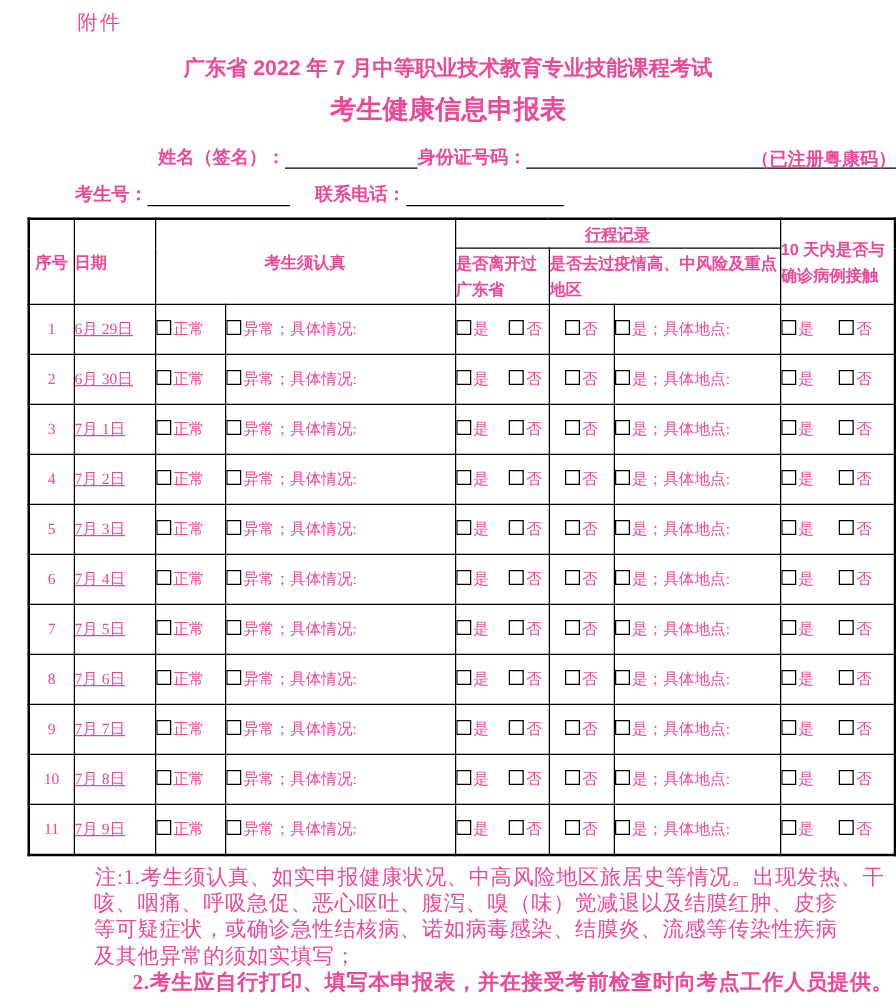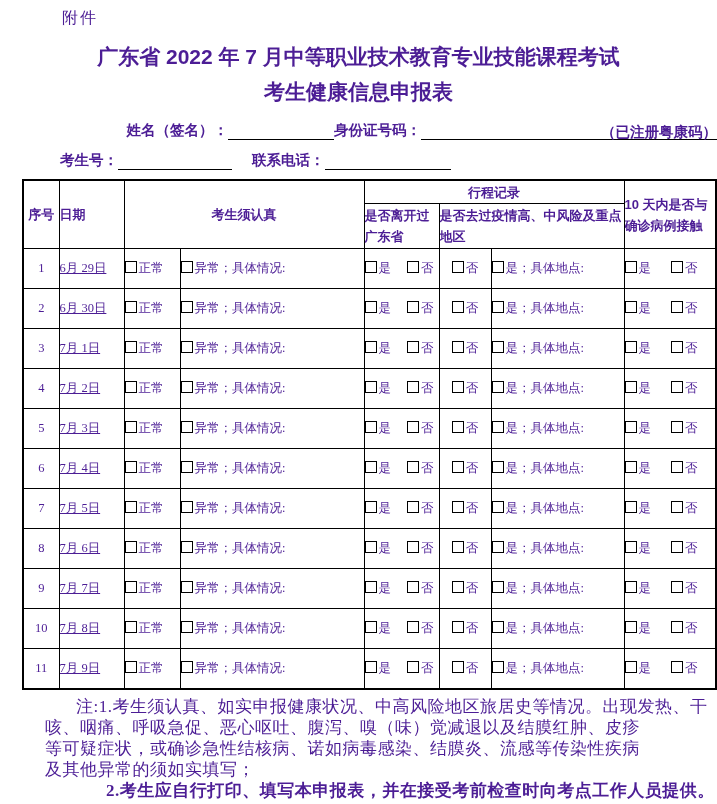--- a/index.html
+++ b/index.html
@@ -5,35 +5,35 @@
   html, body {
     margin: 0;
     padding: 0;
     background: #ffffff;
   }
   .page {
     position: relative;
     width: 717px;
     height: 804px;
     background: #ffffff;
-    color: #4c1d95;
+    color: #ec4899;
     font-family: "Liberation Serif", "DejaVu Serif", serif;
     overflow: hidden;
   }
   .attachment {
     margin: 8px 0 0 62px;
     font-size: 16px;
     letter-spacing: 2px;
   }
   .title-line1 {
     margin: 14px 0 0 0;
     text-align: center;
     font-family: "Liberation Sans", "DejaVu Sans", sans-serif;
     font-weight: bold;
-    font-size: 21px;
+    font-size: 17px;
   }
   .title-line2 {
     margin: 7px 0 0 0;
     text-align: center;
     font-family: Liberation Serif, serif;
     font-weight: bold;
     font-size: 21px;
   }
   .field-row {
     margin-left: 60px;
@@ -74,21 +74,21 @@
     overflow: hidden;
   }
   table.decl thead th {
     font-family: "Liberation Sans", "DejaVu Sans", sans-serif;
     font-weight: bold;
     font-size: 13px;
     line-height: 21px;
   }
   th.h-center { text-align: center; vertical-align: middle; }
   th.h-left { text-align: left; vertical-align: middle; padding: 1px 2px; }
-  th.h-trip { height: 22px; text-align: center; vertical-align: middle; }
+  th.h-trip { height: 22px; text-align: center; vertical-align: middle; text-decoration: underline; }
   tr.hdr-sub th { height: 44px; }
   tbody td {
     height: 39px;
     font-size: 12.5px;
     vertical-align: middle;
     white-space: nowrap;
   }
   td.c-seq { text-align: center; }
   td.c-date { padding-left: 4px; text-decoration: underline; }
   td.c-normal { padding-left: 6px; }
@@ -110,21 +110,21 @@
   .gap16 { display: inline-block; width: 16px; }
   .gap20 { display: inline-block; width: 20px; }
   .notes {
     margin-top: 6px;
     font-size: 17px;
     line-height: 21px;
     letter-spacing: 0.5px;
   }
   .note-line { white-space: nowrap; }
   .indent-0 { padding-left: 76px; }
-  .indent-1 { padding-left: 45px; }
+  .indent-1 { padding-left: 75px; }
   .indent-2 { padding-left: 106px; font-weight: bold; }
 </style>
 </head>
 <body>
 
 <div class="page">
 
   <div class="attachment">附件</div>
 
   <div class="title-line1">广东省 2022 年 7 月中等职业技术教育专业技能课程考试</div>

